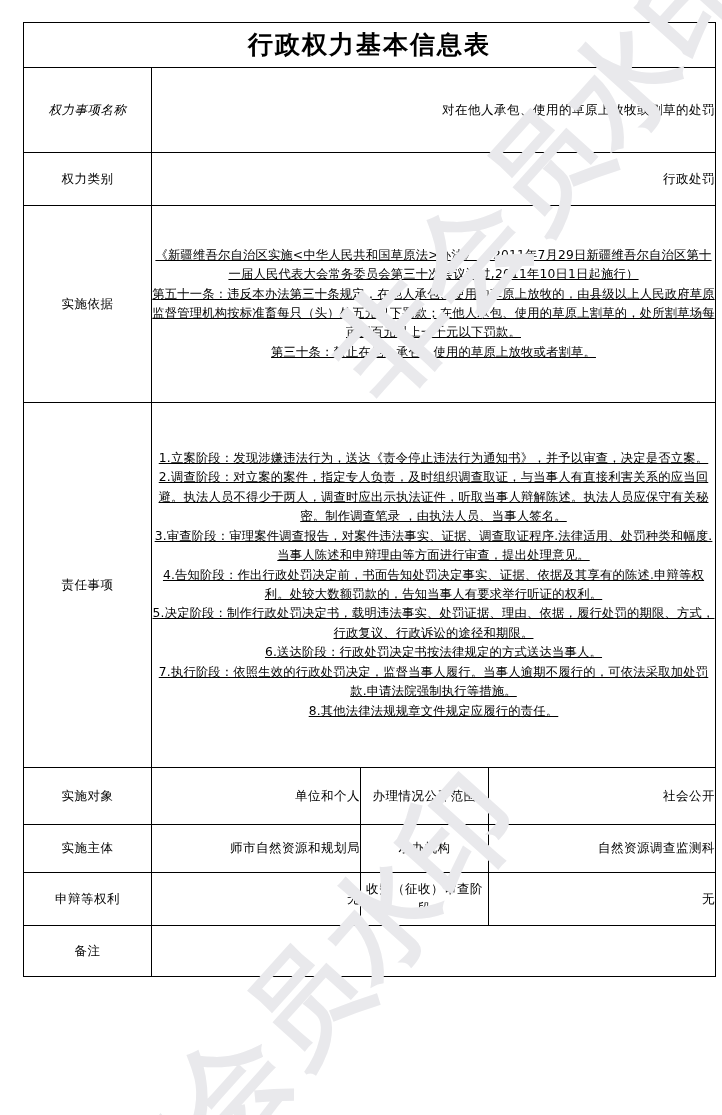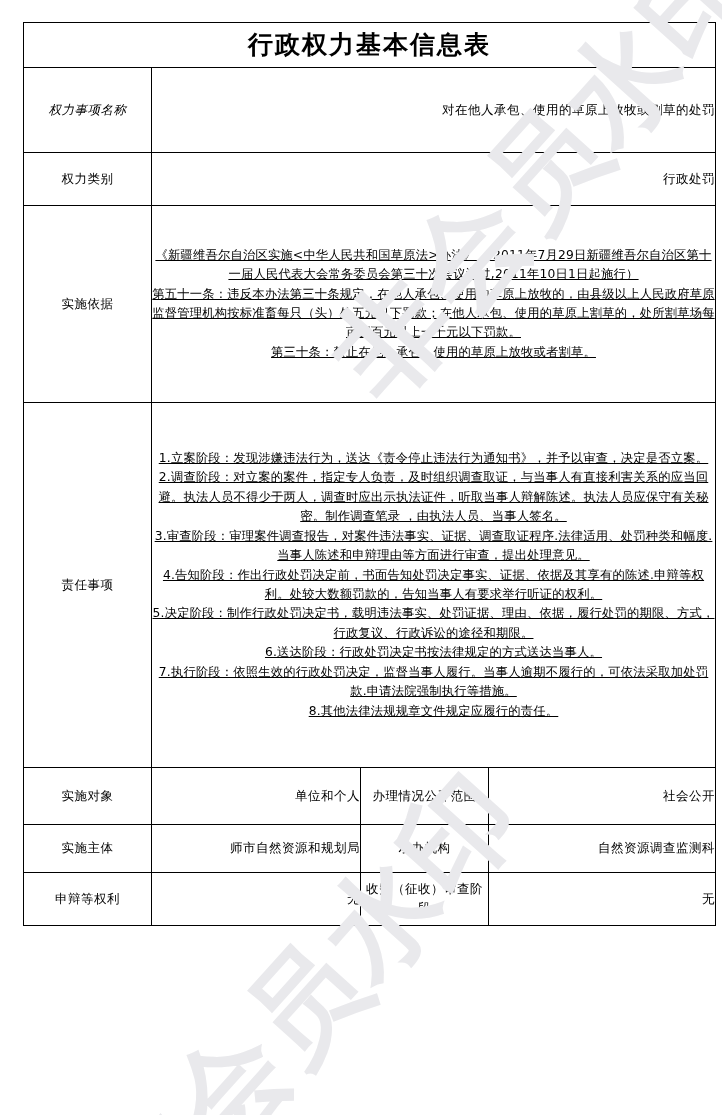--- a/index.html
+++ b/index.html
@@ -176,16 +176,20 @@
 
       <tr>
         <td class="lbl h-r6">申辩等权利</td>
         <td class="val-center">无</td>
         <td class="lbl">收费（征收）审查阶段</td>
         <td class="val-center">无</td>
       </tr>
 
 
 
+      <tr>
+        <td class="lbl h-r9">备注</td>
+        <td class="val-center" colspan="3"></td>
+      </tr>
 
     </tbody>
   </table>
 </div>
 
 </body></html>

